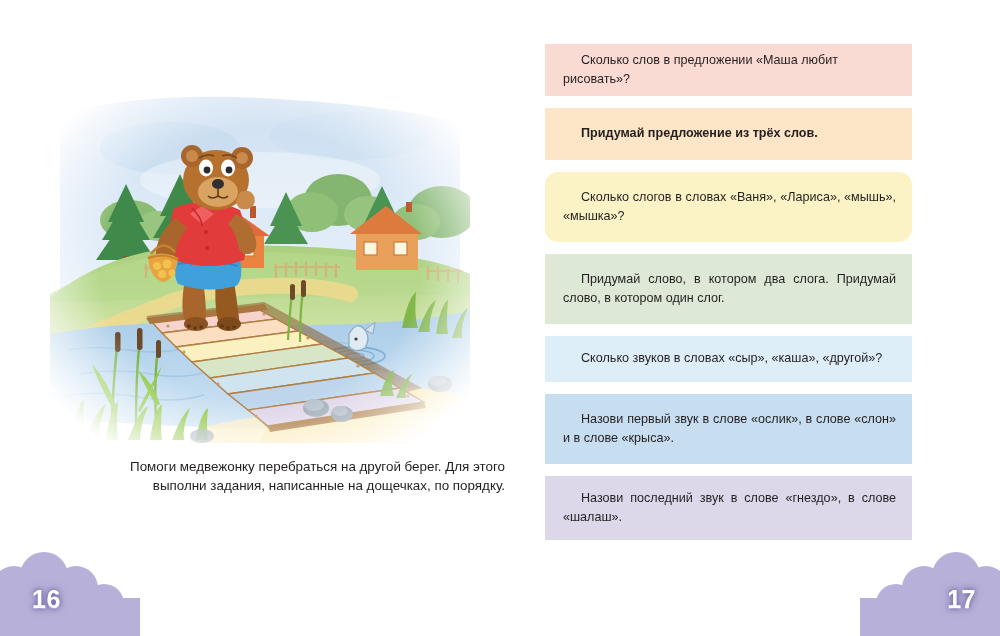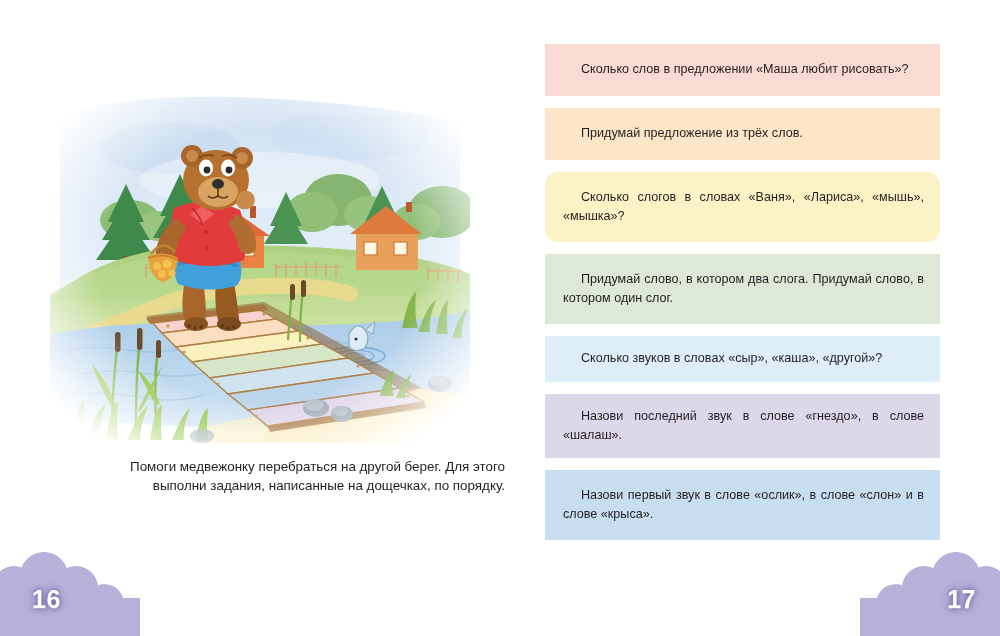--- a/index.html
+++ b/index.html
@@ -19,21 +19,21 @@
     position:absolute;left:55px;top:457px;width:410px;
     font-size:13.4px;line-height:19px;color:#231f20;text-align:right;
     text-indent:22px;
     margin-left:40px;
   }
 
   
   .right-page{position:absolute;left:500px;top:0;width:500px;height:636px;}
   .tasks{position:absolute;left:45px;top:44px;width:395px;}
   .task{
-    box-sizing:border-box;width:395px;display:flex;align-items:center;
+    box-sizing:border-box;width:367px;display:flex;align-items:center;
     margin-bottom:12px;
   }
   .task p{
     margin:0;padding:0 16px 0 18px;width:100%;
     font-size:12.6px;line-height:19.5px;color:#231f20;
     text-align:justify;text-indent:18px;
     -webkit-hyphens:none;hyphens:none;
   }
   .task.one-line p{text-align:left;}
 
@@ -334,37 +334,37 @@
       </svg>
     </div>
     <div class="pagenum left">16</div>
   </div>
 
   <div class="right-page">
     <div class="tasks">
       <div class="task one-line" style="background: rgb(250, 219, 212); height: 52px;">
         <p>Сколько слов в предложении «Маша любит рисовать»?</p>
       </div>
-      <div class="task one-line" style="background: rgb(253, 230, 200); height: 52px;">
+      <div class="task one-line" style="background: rgb(253, 230, 200); height: 52px; font-weight: bold;">
         <p>Придумай предложение из трёх слов.</p>
       </div>
       <div class="task" style="background: rgb(251, 243, 198); height: 70px; border-radius: 13px;">
         <p>Сколько слогов в словах «Ваня», «Лариса», «мышь», «мышка»?</p>
       </div>
       <div class="task" style="background: rgb(221, 233, 214); height: 70px; justify-content: center;">
         <p>Придумай слово, в котором два слога. Придумай слово, в котором один слог.</p>
       </div>
       <div class="task one-line" style="background: rgb(221, 238, 249); height: 46px;">
         <p>Сколько звуков в словах «сыр», «каша», «другой»?</p>
       </div>
+      <div class="task" style="background: rgb(199, 221, 240); height: 70px;">
+        <p>Назови первый звук в слове «ослик», в слове «слон» и в слове «крыса».</p>
+      </div>
       <div class="task" style="background: rgb(220, 215, 233); height: 64px;">
         <p>Назови последний звук в слове «гнездо», в слове «шалаш».</p>
-      </div>
-      <div class="task" style="background: rgb(199, 221, 240); height: 70px;">
-        <p>Назови первый звук в слове «ослик», в слове «слон» и в слове «крыса».</p>
       </div>
     </div>
 
     <div class="corner right">
       <svg viewBox="0 0 140 88" xmlns="http://www.w3.org/2000/svg">
         <g fill="#b7b0d8">
           <circle cx="126" cy="40" r="22"></circle>
           <circle cx="96" cy="28" r="24"></circle>
           <circle cx="64" cy="40" r="22"></circle>
           <circle cx="36" cy="56" r="20"></circle>

